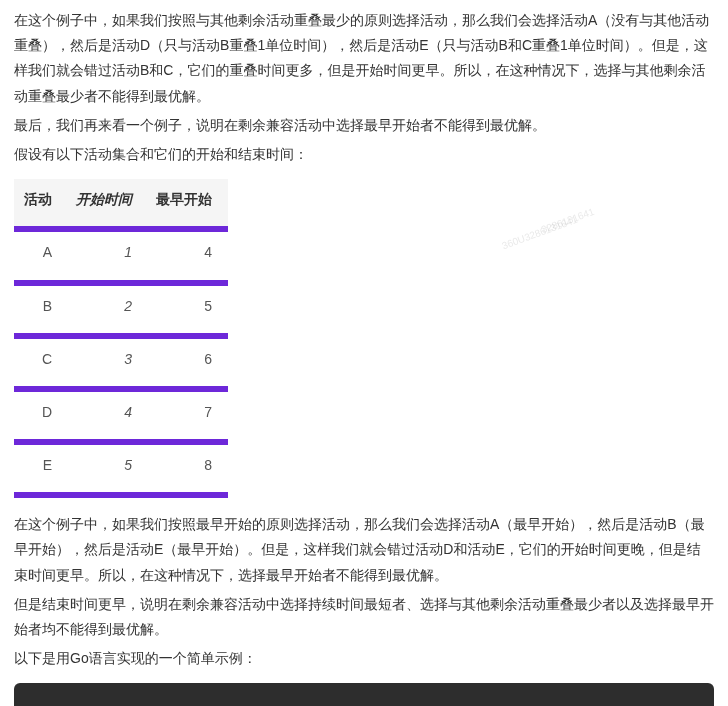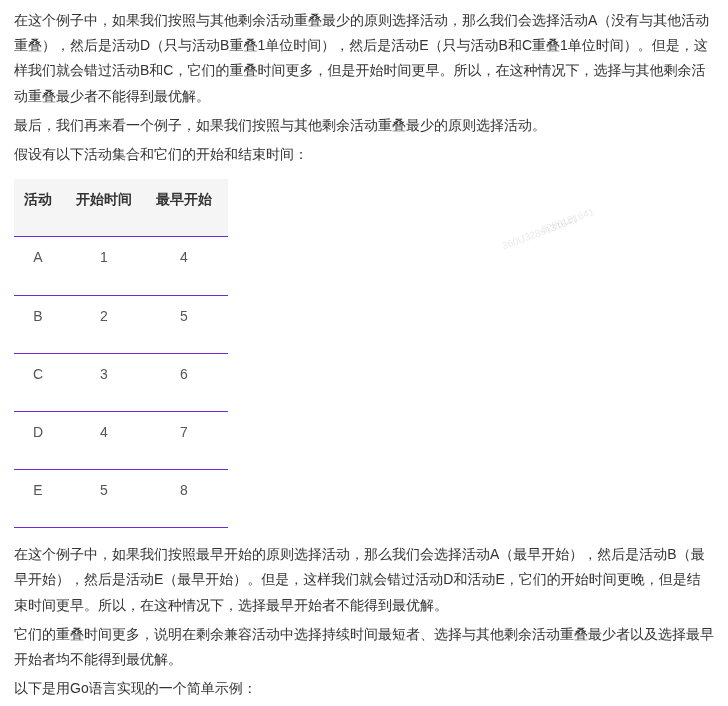--- a/index.html
+++ b/index.html
@@ -12,31 +12,31 @@
       width: 728px;
       padding: 8px 14px;
     }
     p { margin-bottom: 4px; word-break: break-all; }
     table {
       border-collapse: collapse;
       margin: 12px 0 14px 0;
       font-size: 14px;
     }
     th, td {
-      padding: 8px 16px 24px 8px;
-      text-align: center;
-      border-bottom: 1px solid #6d28d9;
+      padding: 8px 16px 14px 8px;
+      text-align: right;
+      border-bottom: 6px solid #6d28d9;
     }
     th {
       background: #f5f5f5;
       font-weight: bold;
       color: #333;
     }
     th:first-child, td:first-child { padding-left: 10px; min-width: 44px; }
-    th:nth-child(2), td:nth-child(2) { min-width: 70px; }
+    th:nth-child(2), td:nth-child(2) { min-width: 70px; font-style: italic; }
     th:nth-child(3), td:nth-child(3) { min-width: 70px; }
     tbody tr td { color: #555; }
     .code-block {
       background: #2d2d2d;
       border-radius: 6px;
       padding: 18px 20px 12px 20px;
       margin-top: 12px;
       font-family: "Consolas", "Monaco", monospace;
       font-size: 13px;
       line-height: 2.0;
@@ -56,21 +56,21 @@
       pointer-events: none;
       user-select: none;
     }
     .wm1 { top: 212px; left: 540px; }
     .wm2 { top: 224px; left: 500px; }
   </style>
 </head>
 <body>
 
 <p>在这个例子中，如果我们按照与其他剩余活动重叠最少的原则选择活动，那么我们会选择活动A（没有与其他活动重叠），然后是活动D（只与活动B重叠1单位时间），然后是活动E（只与活动B和C重叠1单位时间）。但是，这样我们就会错过活动B和C，它们的重叠时间更多，但是开始时间更早。所以，在这种情况下，选择与其他剩余活动重叠最少者不能得到最优解。</p>
-<p>最后，我们再来看一个例子，如果我们按照与其他剩余活动重叠最少的原则选择活动。</p>
+<p>最后，我们再来看一个例子，说明在剩余兼容活动中选择最早开始者不能得到最优解。</p>
 <p>假设有以下活动集合和它们的开始和结束时间：</p>
 
 <span class="watermark wm1">3286131641</span>
 <span class="watermark wm2">360U3286131641</span>
 
 <table>
   <thead>
     <tr>
       <th>活动</th>
       <th>开始时间</th>
@@ -100,20 +100,20 @@
     </tr>
     <tr>
       <td>E</td>
       <td>5</td>
       <td>8</td>
     </tr>
   </tbody>
 </table>
 
 <p>在这个例子中，如果我们按照最早开始的原则选择活动，那么我们会选择活动A（最早开始），然后是活动B（最早开始），然后是活动E（最早开始）。但是，这样我们就会错过活动D和活动E，它们的开始时间更晚，但是结束时间更早。所以，在这种情况下，选择最早开始者不能得到最优解。</p>
-<p>它们的重叠时间更多，说明在剩余兼容活动中选择持续时间最短者、选择与其他剩余活动重叠最少者以及选择最早开始者均不能得到最优解。</p>
+<p>但是结束时间更早，说明在剩余兼容活动中选择持续时间最短者、选择与其他剩余活动重叠最少者以及选择最早开始者均不能得到最优解。</p>
 <p>以下是用Go语言实现的一个简单示例：</p>
 
 <div class="code-block">
   <div class="code-line">&nbsp;</div>
   <div class="code-line"><span class="kw">package</span><span class="str"> "fmt"</span></div>
 
 </div>
 
 </body></html>

